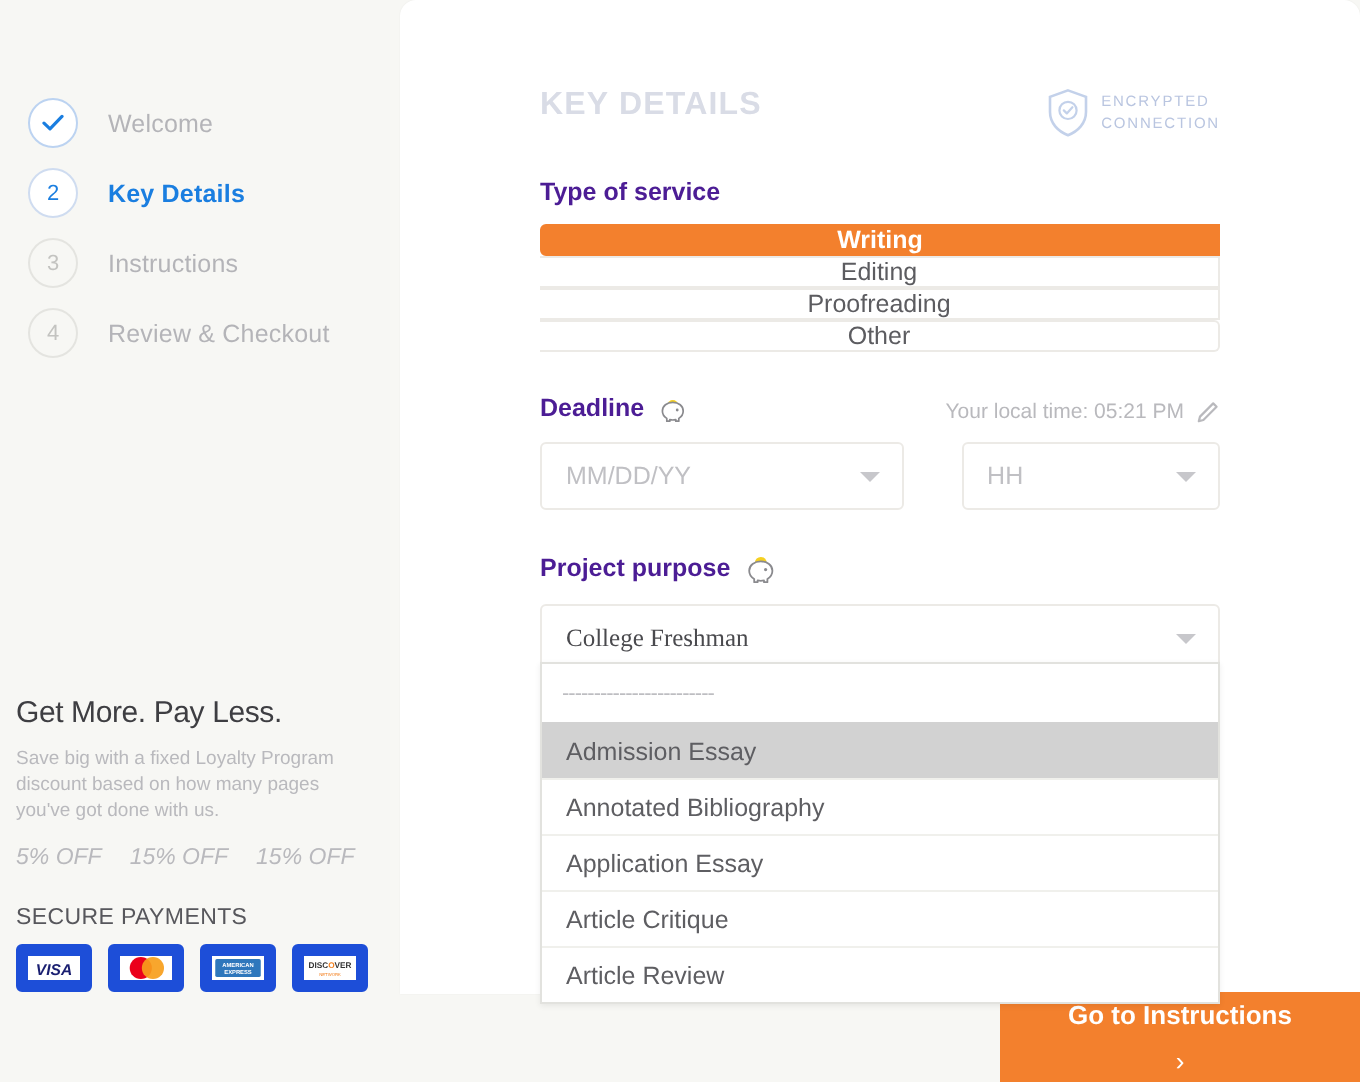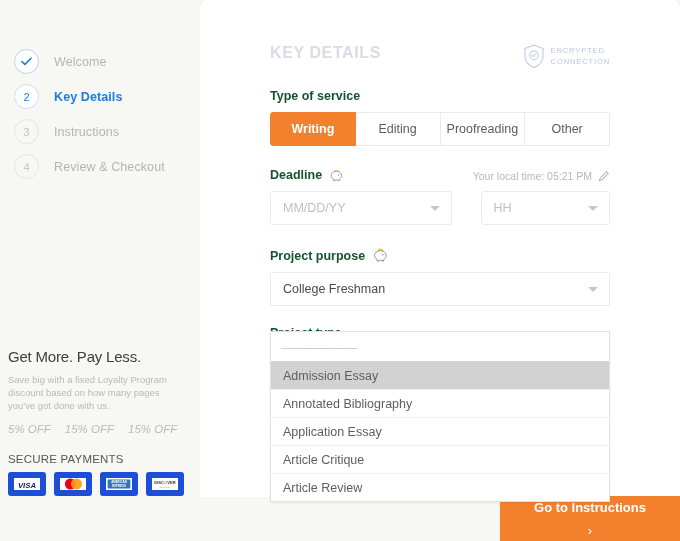--- a/index.html
+++ b/index.html
@@ -73,25 +73,25 @@
 
   .kd-head { display:flex; align-items:flex-start; justify-content:space-between; }
   .kd-title {
     font-size: 16px; letter-spacing: .6px;
     color: #d9dce6; font-weight: bold;
   }
   .enc { display:flex; align-items:center; gap:6px; }
   .enc-text { font-size: 7.5px; line-height: 1.35; letter-spacing: .9px; color: #b9c5e0; }
 
   .fld-label {
-    font-size: 12.5px; color: #14532d; font-weight: bold;
-    display: flex; align-items: flex-end; gap: 6px;
-  }
-
-  .tabs { display: flex; margin-top: 9px; }
+    font-size: 12.5px; color: #4c1d95; font-weight: bold;
+    display: flex; align-items: center; gap: 6px;
+  }
+
+  .tabs { display: flex; margin-top: 9px; flex-direction: column; }
   .tab {
     flex: 1; height: 34px; display:flex; align-items:center; justify-content:center;
     font-size: 12.5px; color: #5c5c60;
     border: 1px solid #eceae6; border-left: none; background: #fff;
   }
   .tab:first-child { border-left: 1px solid #eceae6; border-radius: 3px 0 0 3px; }
   .tab:last-child { border-radius: 0 3px 3px 0; }
   .tab.active {
     background: #f3802d; border-color: #f3802d; color: #fff; font-weight: bold;
   }
@@ -111,21 +111,21 @@
   .sel .caret {
     position: absolute; right: 11px; top: 50%; margin-top: -2px;
     width: 0; height: 0; border-left: 5px solid transparent;
     border-right: 5px solid transparent; border-top: 5px solid #c7c7cb;
   }
   .sel-date { width: 192px; }
   .sel-hh { width: 136px; text-align: right; }
   .sel-full { width: 340px; }
 
   .mt20 { margin-top: 20px; }
-  .mt9 { margin-top: 9px; }
+  .mt9 { margin-top: 9px; font-family: Liberation Serif, serif; }
 
   
   .dd {
     position: absolute; left: 270px; top: 331px; width: 340px;
     background: #fff; border: 1px solid #e2e2de;
     box-shadow: 0 1px 3px rgba(0,0,0,.07);
     z-index: 20; overflow: hidden;
   }
   .dd-sep { height: 29px; display:flex; align-items:center; padding: 0 10px; }
   .dd-sep span { font-size: 11px; color: #bdbdc1; letter-spacing: -0.5px; }

